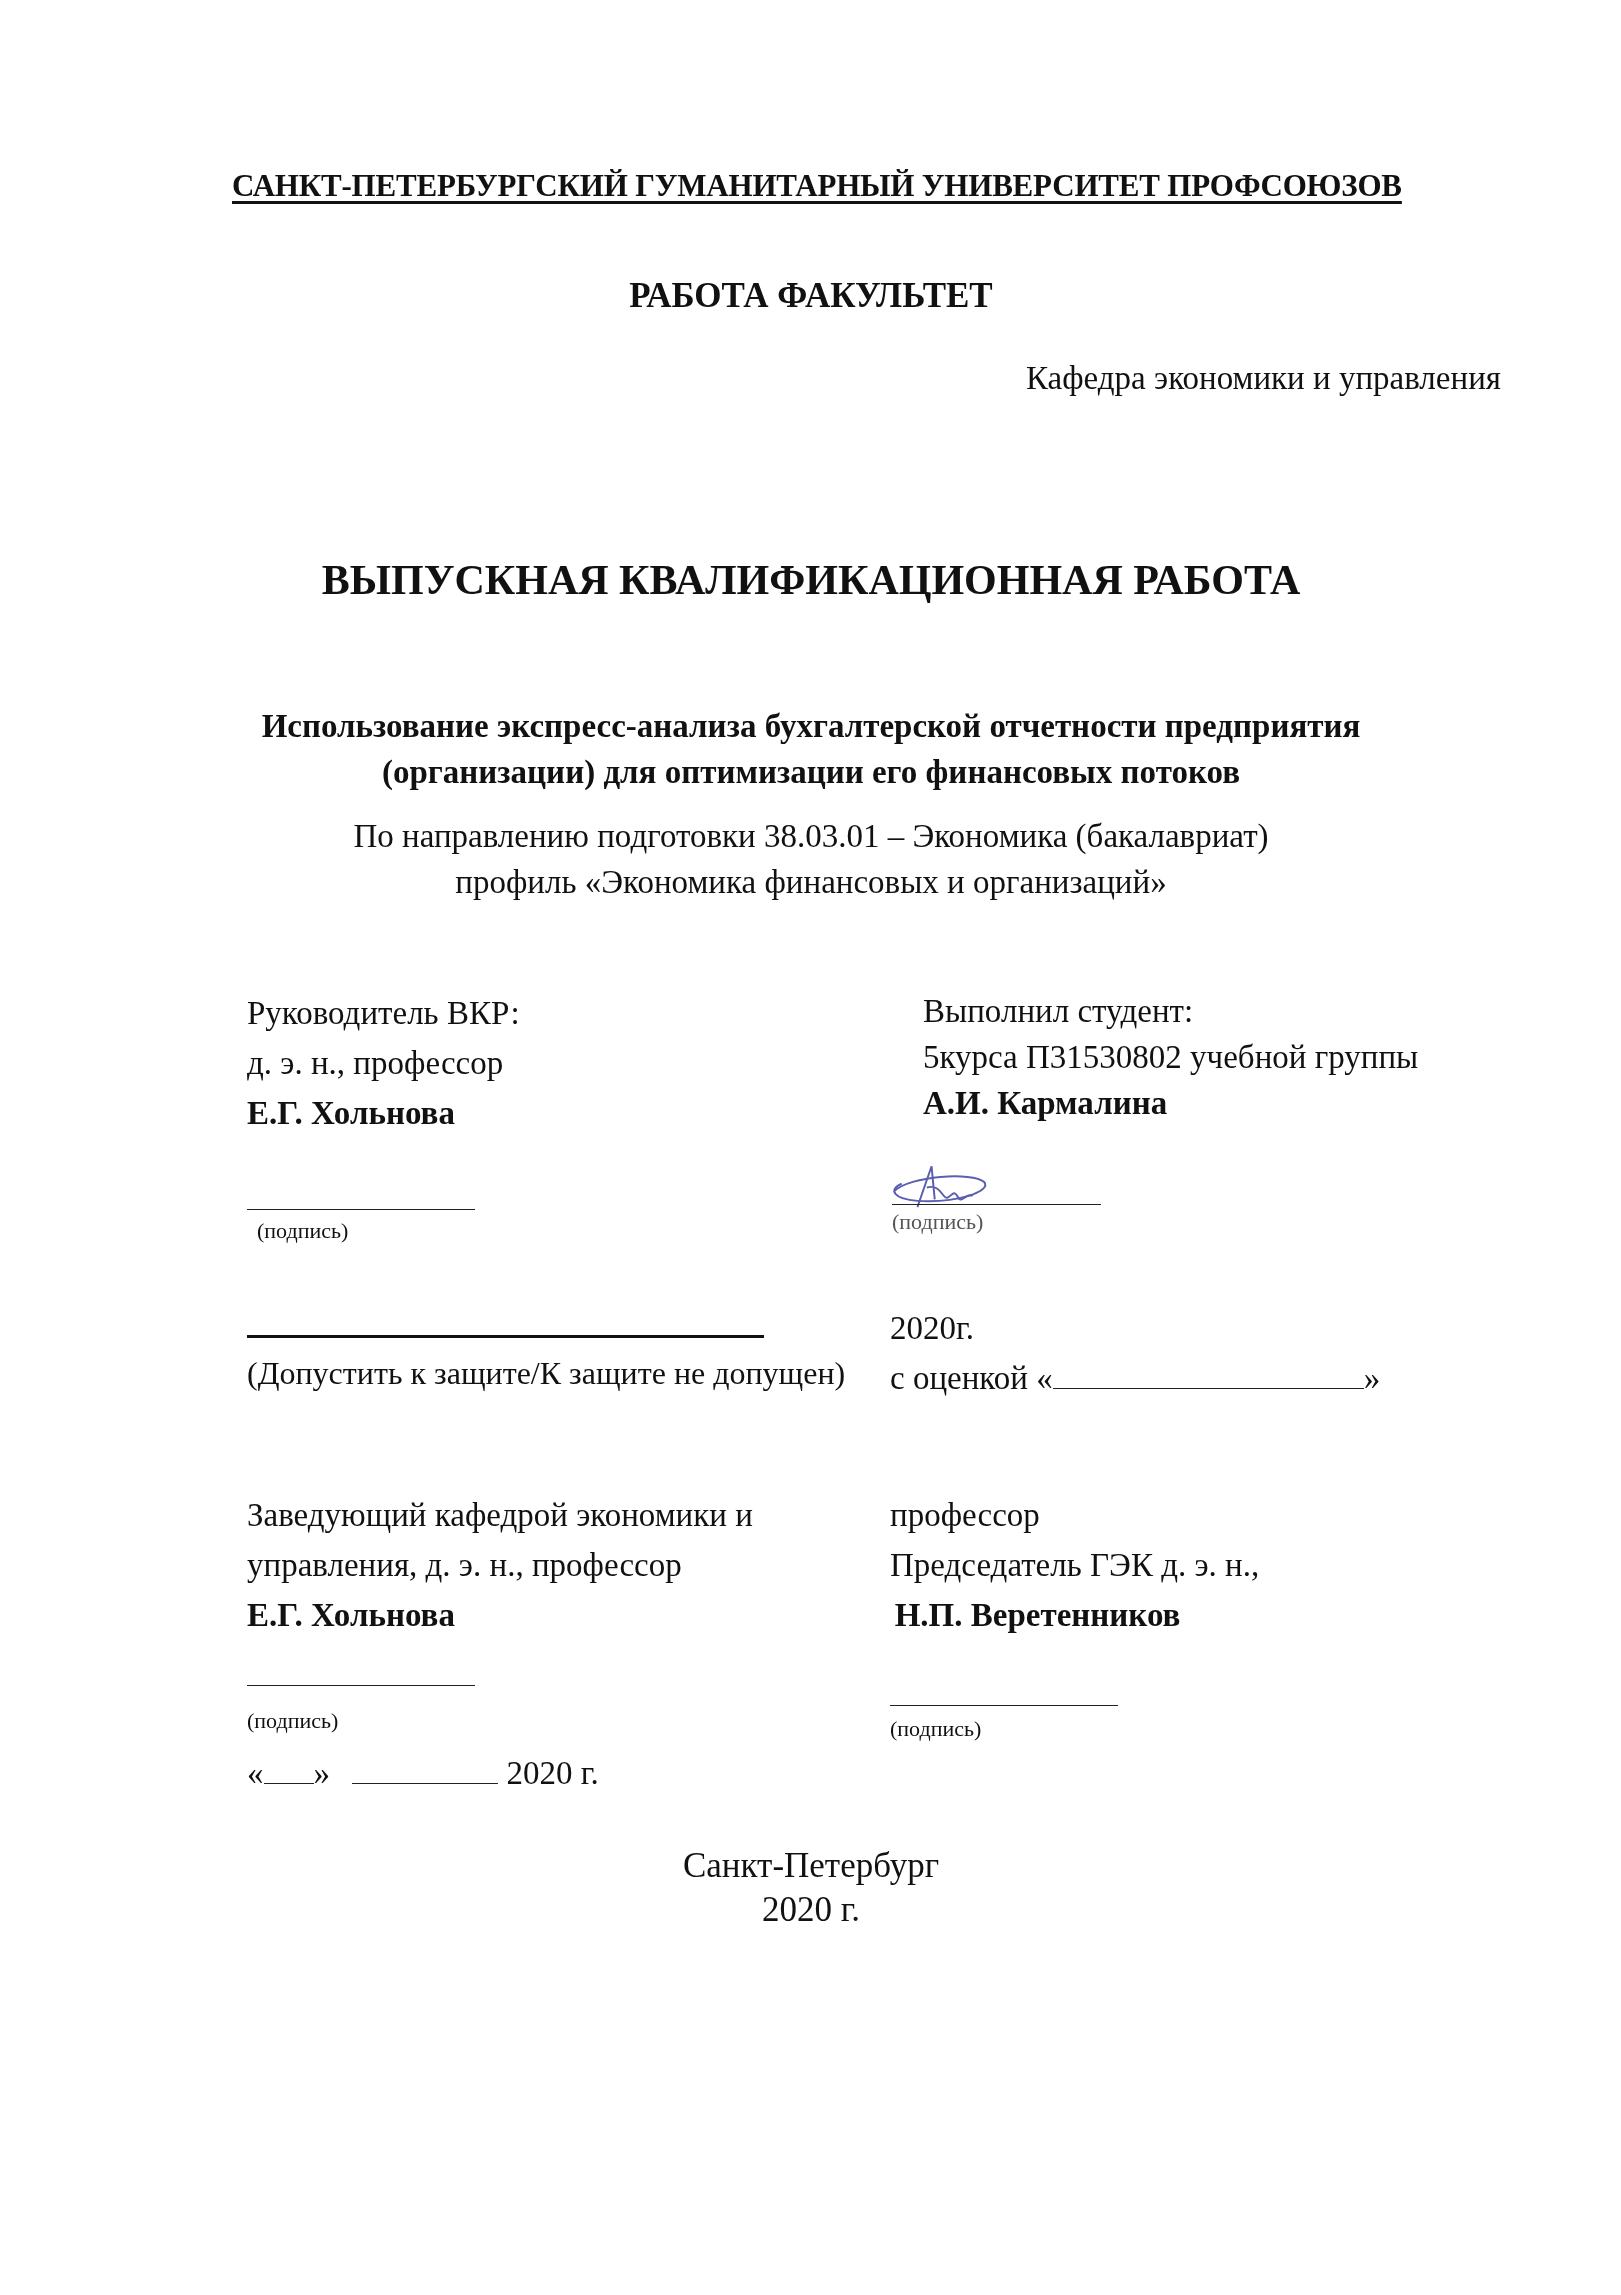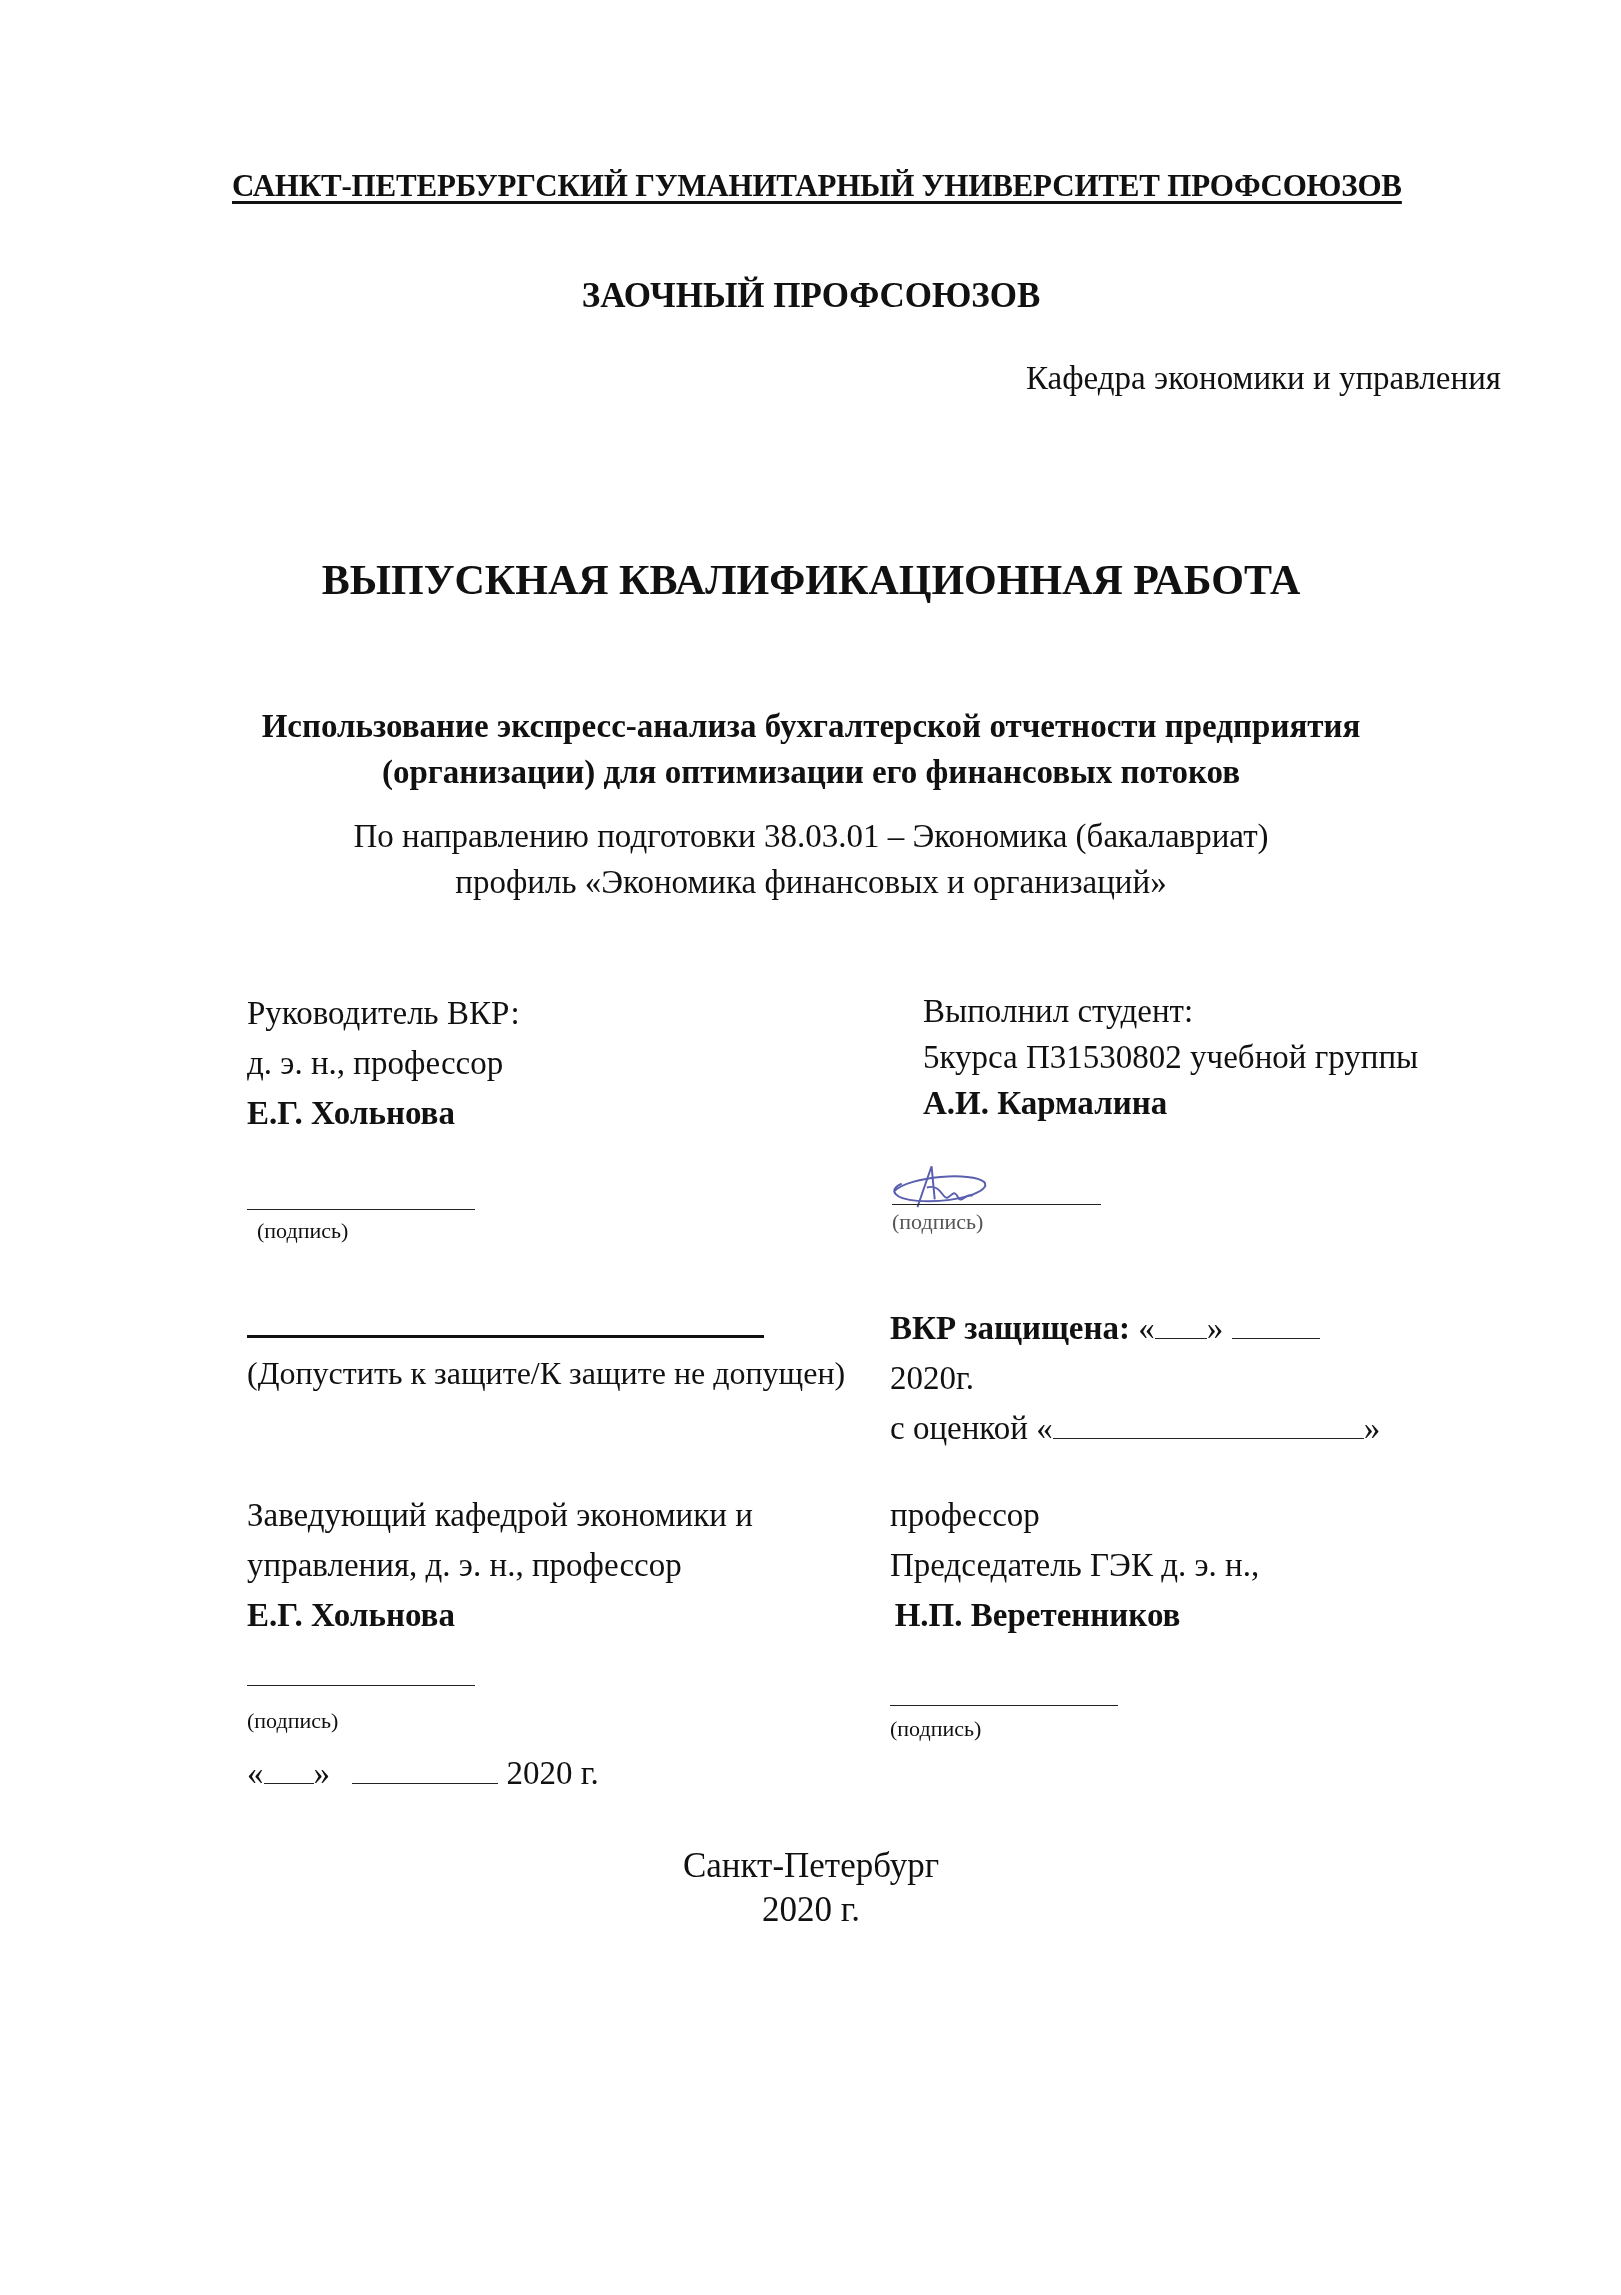--- a/index.html
+++ b/index.html
@@ -19,21 +19,21 @@
   .small { font-size: 22px; }
   .line { position: absolute; border-bottom: 1.6px solid #222; }
   .thick { border-bottom: 3.1px solid #111; }
   .blank { display: inline-block; border-bottom: 1.6px solid #222; height: 27px; vertical-align: baseline; }
   .gray { color: #555; }
 </style>
 </head>
 <body>
 
 <div class="abs univ">САНКТ-ПЕТЕРБУРГСКИЙ ГУМАНИТАРНЫЙ УНИВЕРСИТЕТ ПРОФСОЮЗОВ</div>
-<div class="abs center faculty">ЗАОЧНЫЙ ПРОФСОЮЗОВ</div>
+<div class="abs center faculty">РАБОТА ФАКУЛЬТЕТ</div>
 <div class="abs dept">Кафедра экономики и управления</div>
 
 <div class="abs center doctype">ВЫПУСКНАЯ КВАЛИФИКАЦИОННАЯ РАБОТА</div>
 <div class="abs center topic">
   <div>Использование экспресс-анализа бухгалтерской отчетности предприятия</div>
   <div>(организации) для оптимизации его финансовых потоков</div>
 </div>
 <div class="abs center direction">
   <div>По направлению подготовки 38.03.01 – Экономика (бакалавриат)</div>
   <div>профиль «Экономика финансовых и организаций»</div>
@@ -56,24 +56,20 @@
   <path d="M10 40 C 30 20, 110 15, 125 28 C 135 40, 90 55, 40 52 C 10 50, 2 38, 20 30" fill="none" stroke="#5a5fb0" stroke-width="2.5"></path>
   <path d="M40 60 L 58 8 L 62 50 M 52 35 C 70 30, 72 50, 78 48 C 84 46, 86 36, 92 48 C 96 56, 104 40, 110 46" fill="none" stroke="#5a5fb0" stroke-width="2.5"></path>
 </svg>
 <div class="line" style="top:1204px; left:892px; width:209px;"></div>
 <div class="abs small gray" style="top:1209px; left:892px;">(подпись)</div>
 
 <div class="line thick" style="top:1335px; left:247px; width:517px;"></div>
 <div class="abs" style="top:1355px; left:247px; font-size:32px;">(Допустить к защите/К защите не допущен)</div>
 
 <div class="abs txt" style="top:1303px; left:890px;">
-  <div>
-    <span class="bold">ВКР  защищена:</span><span class="bold"> </span><span>«</span><span class="blank" style="width:52px;"></span><span>»</span>
-    <span class="blank" style="width:88px;"></span>
-  </div>
   <div>2020г.</div>
   <div><span>с оценкой «</span><span class="blank" style="width:311px;"></span><span>»</span></div>
 </div>
 
 <div class="abs txt" style="top:1490px; left:247px;">
   <div>Заведующий кафедрой экономики и</div>
   <div>управления,  д. э. н., профессор</div>
   <div class="bold">Е.Г. Хольнова</div>
 </div>
 <div class="line" style="top:1685px; left:247px; width:228px;"></div>

